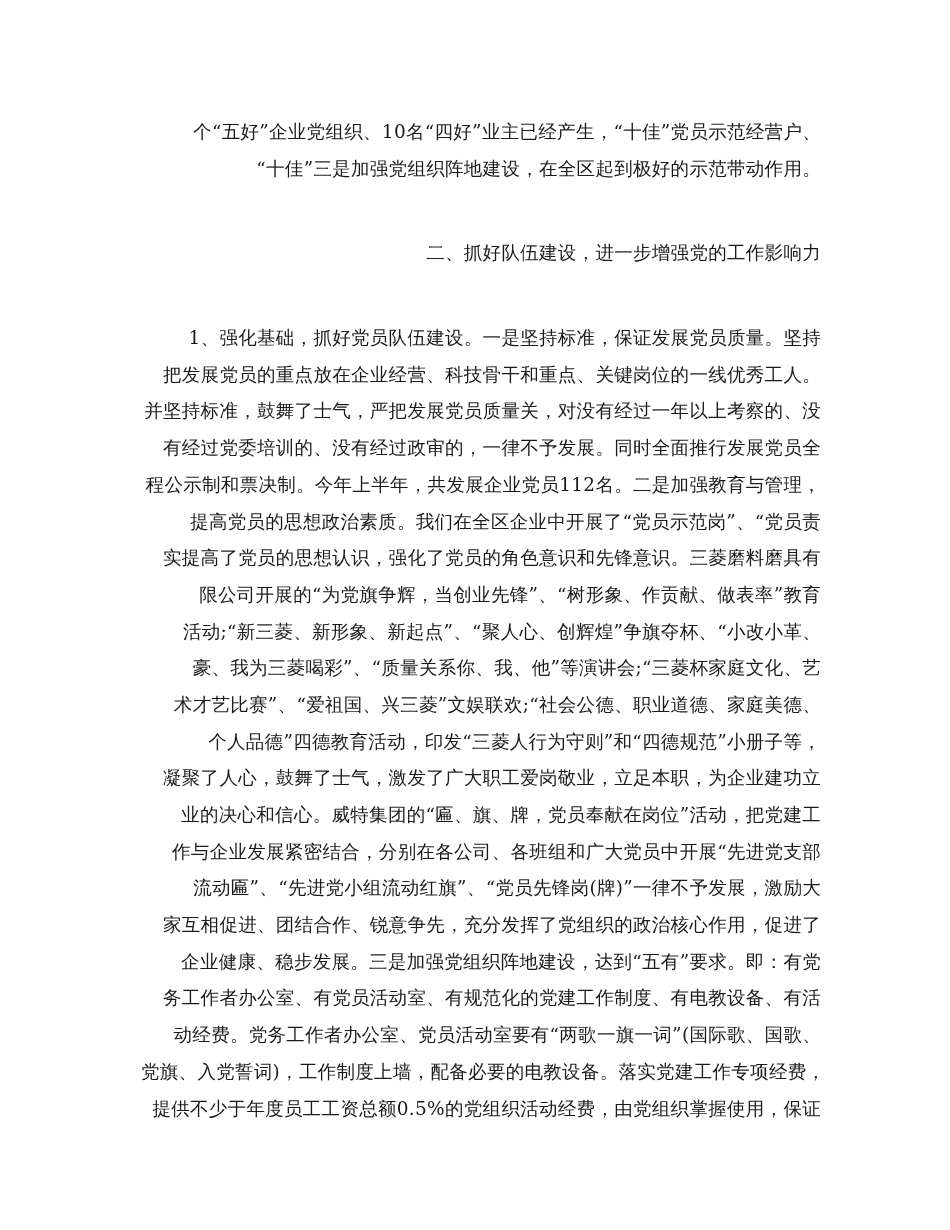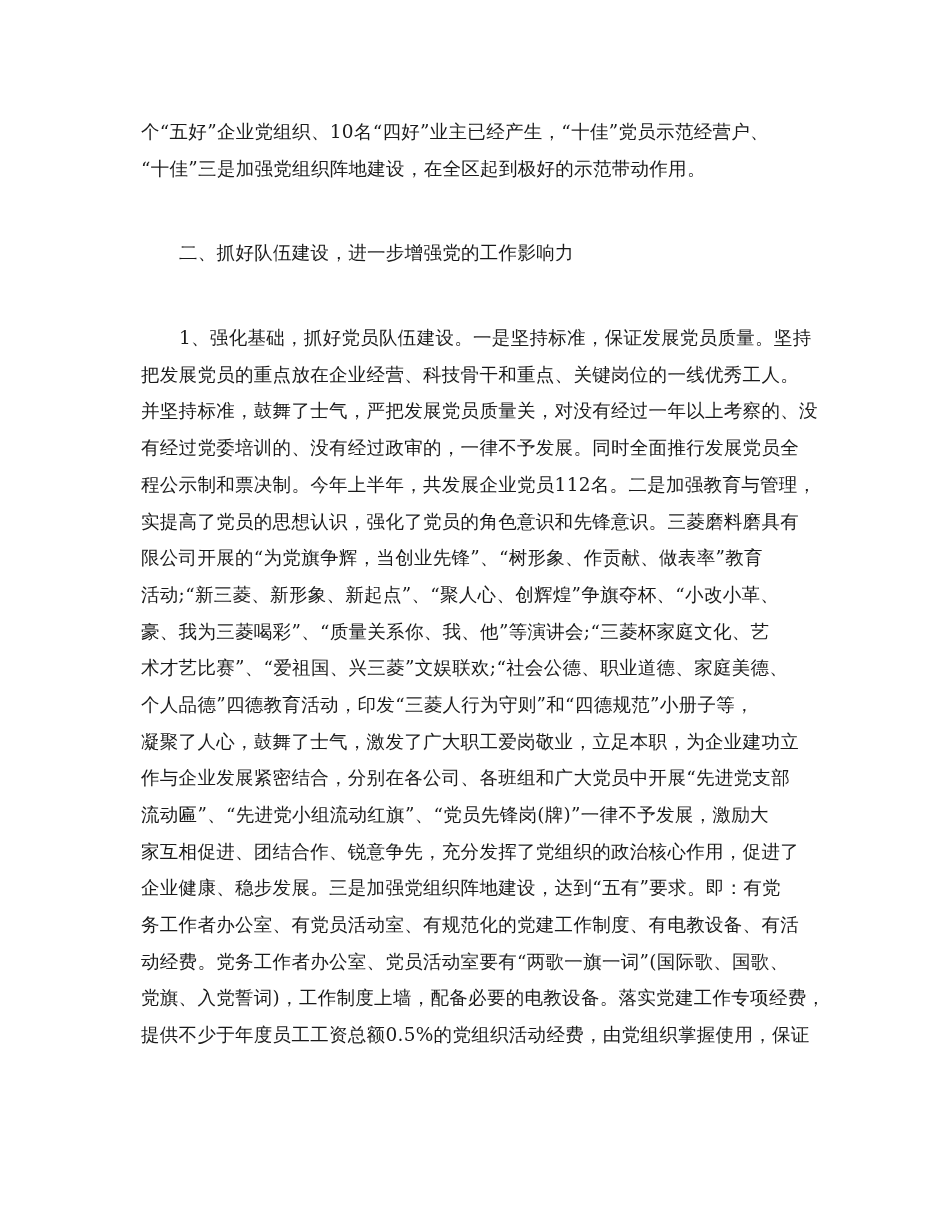--- a/index.html
+++ b/index.html
@@ -1,17 +1,17 @@
 <!DOCTYPE html>
 <html><head>
 <meta charset="utf-8">
 <style>
   html, body { margin:0; padding:0; background:#ffffff; }
   body { width:950px; height:1230px; position:relative; overflow:hidden; }
-  .page { position:absolute; left:0; top:0; width:950px; height:1168px; background:#fff; }
+  .page { position:absolute; left:0; top:0; width:950px; height:1168px; background:#fff;text-align:right; }
   .body-text {
     position:absolute; left:141px; top:114px; width:680px;
     font-family: "DejaVu Serif", "Liberation Serif", serif;
     font-size:18.5px; color:#1a1a1a;
   }
   .line {
     height:36.7px; line-height:36.7px; white-space:nowrap; letter-spacing:0.3px;
   }
   .indent { padding-left:38px;margin-top:48px; }
 </style>
@@ -21,27 +21,29 @@
 <div class="page">
   <div class="body-text">
     <div class="line">个“五好”企业党组织、10名“四好”业主已经产生，“十佳”党员示范经营户、</div>
     <div class="line">“十佳”三是加强党组织阵地建设，在全区起到极好的示范带动作用。</div>
     <div class="line indent">二、抓好队伍建设，进一步增强党的工作影响力</div>
     <div class="line indent">1、强化基础，抓好党员队伍建设。一是坚持标准，保证发展党员质量。坚持</div>
     <div class="line">把发展党员的重点放在企业经营、科技骨干和重点、关键岗位的一线优秀工人。</div>
     <div class="line">并坚持标准，鼓舞了士气，严把发展党员质量关，对没有经过一年以上考察的、没</div>
     <div class="line">有经过党委培训的、没有经过政审的，一律不予发展。同时全面推行发展党员全</div>
     <div class="line">程公示制和票决制。今年上半年，共发展企业党员112名。二是加强教育与管理，</div>
+    <div class="line">提高党员的思想政治素质。我们在全区企业中开展了“党员示范岗”、“党员责</div>
     <div class="line">实提高了党员的思想认识，强化了党员的角色意识和先锋意识。三菱磨料磨具有</div>
     <div class="line">限公司开展的“为党旗争辉，当创业先锋”、“树形象、作贡献、做表率”教育</div>
     <div class="line">活动;“新三菱、新形象、新起点”、“聚人心、创辉煌”争旗夺杯、“小改小革、</div>
     <div class="line">豪、我为三菱喝彩”、“质量关系你、我、他”等演讲会;“三菱杯家庭文化、艺</div>
     <div class="line">术才艺比赛”、“爱祖国、兴三菱”文娱联欢;“社会公德、职业道德、家庭美德、</div>
     <div class="line">个人品德”四德教育活动，印发“三菱人行为守则”和“四德规范”小册子等，</div>
     <div class="line">凝聚了人心，鼓舞了士气，激发了广大职工爱岗敬业，立足本职，为企业建功立</div>
+    <div class="line">业的决心和信心。威特集团的“匾、旗、牌，党员奉献在岗位”活动，把党建工</div>
     <div class="line">作与企业发展紧密结合，分别在各公司、各班组和广大党员中开展“先进党支部</div>
     <div class="line">流动匾”、“先进党小组流动红旗”、“党员先锋岗(牌)”一律不予发展，激励大</div>
     <div class="line">家互相促进、团结合作、锐意争先，充分发挥了党组织的政治核心作用，促进了</div>
     <div class="line">企业健康、稳步发展。三是加强党组织阵地建设，达到“五有”要求。即：有党</div>
     <div class="line">务工作者办公室、有党员活动室、有规范化的党建工作制度、有电教设备、有活</div>
     <div class="line">动经费。党务工作者办公室、党员活动室要有“两歌一旗一词”(国际歌、国歌、</div>
     <div class="line">党旗、入党誓词)，工作制度上墙，配备必要的电教设备。落实党建工作专项经费，</div>
     <div class="line">提供不少于年度员工工资总额0.5%的党组织活动经费，由党组织掌握使用，保证</div>
   </div>
 </div>

